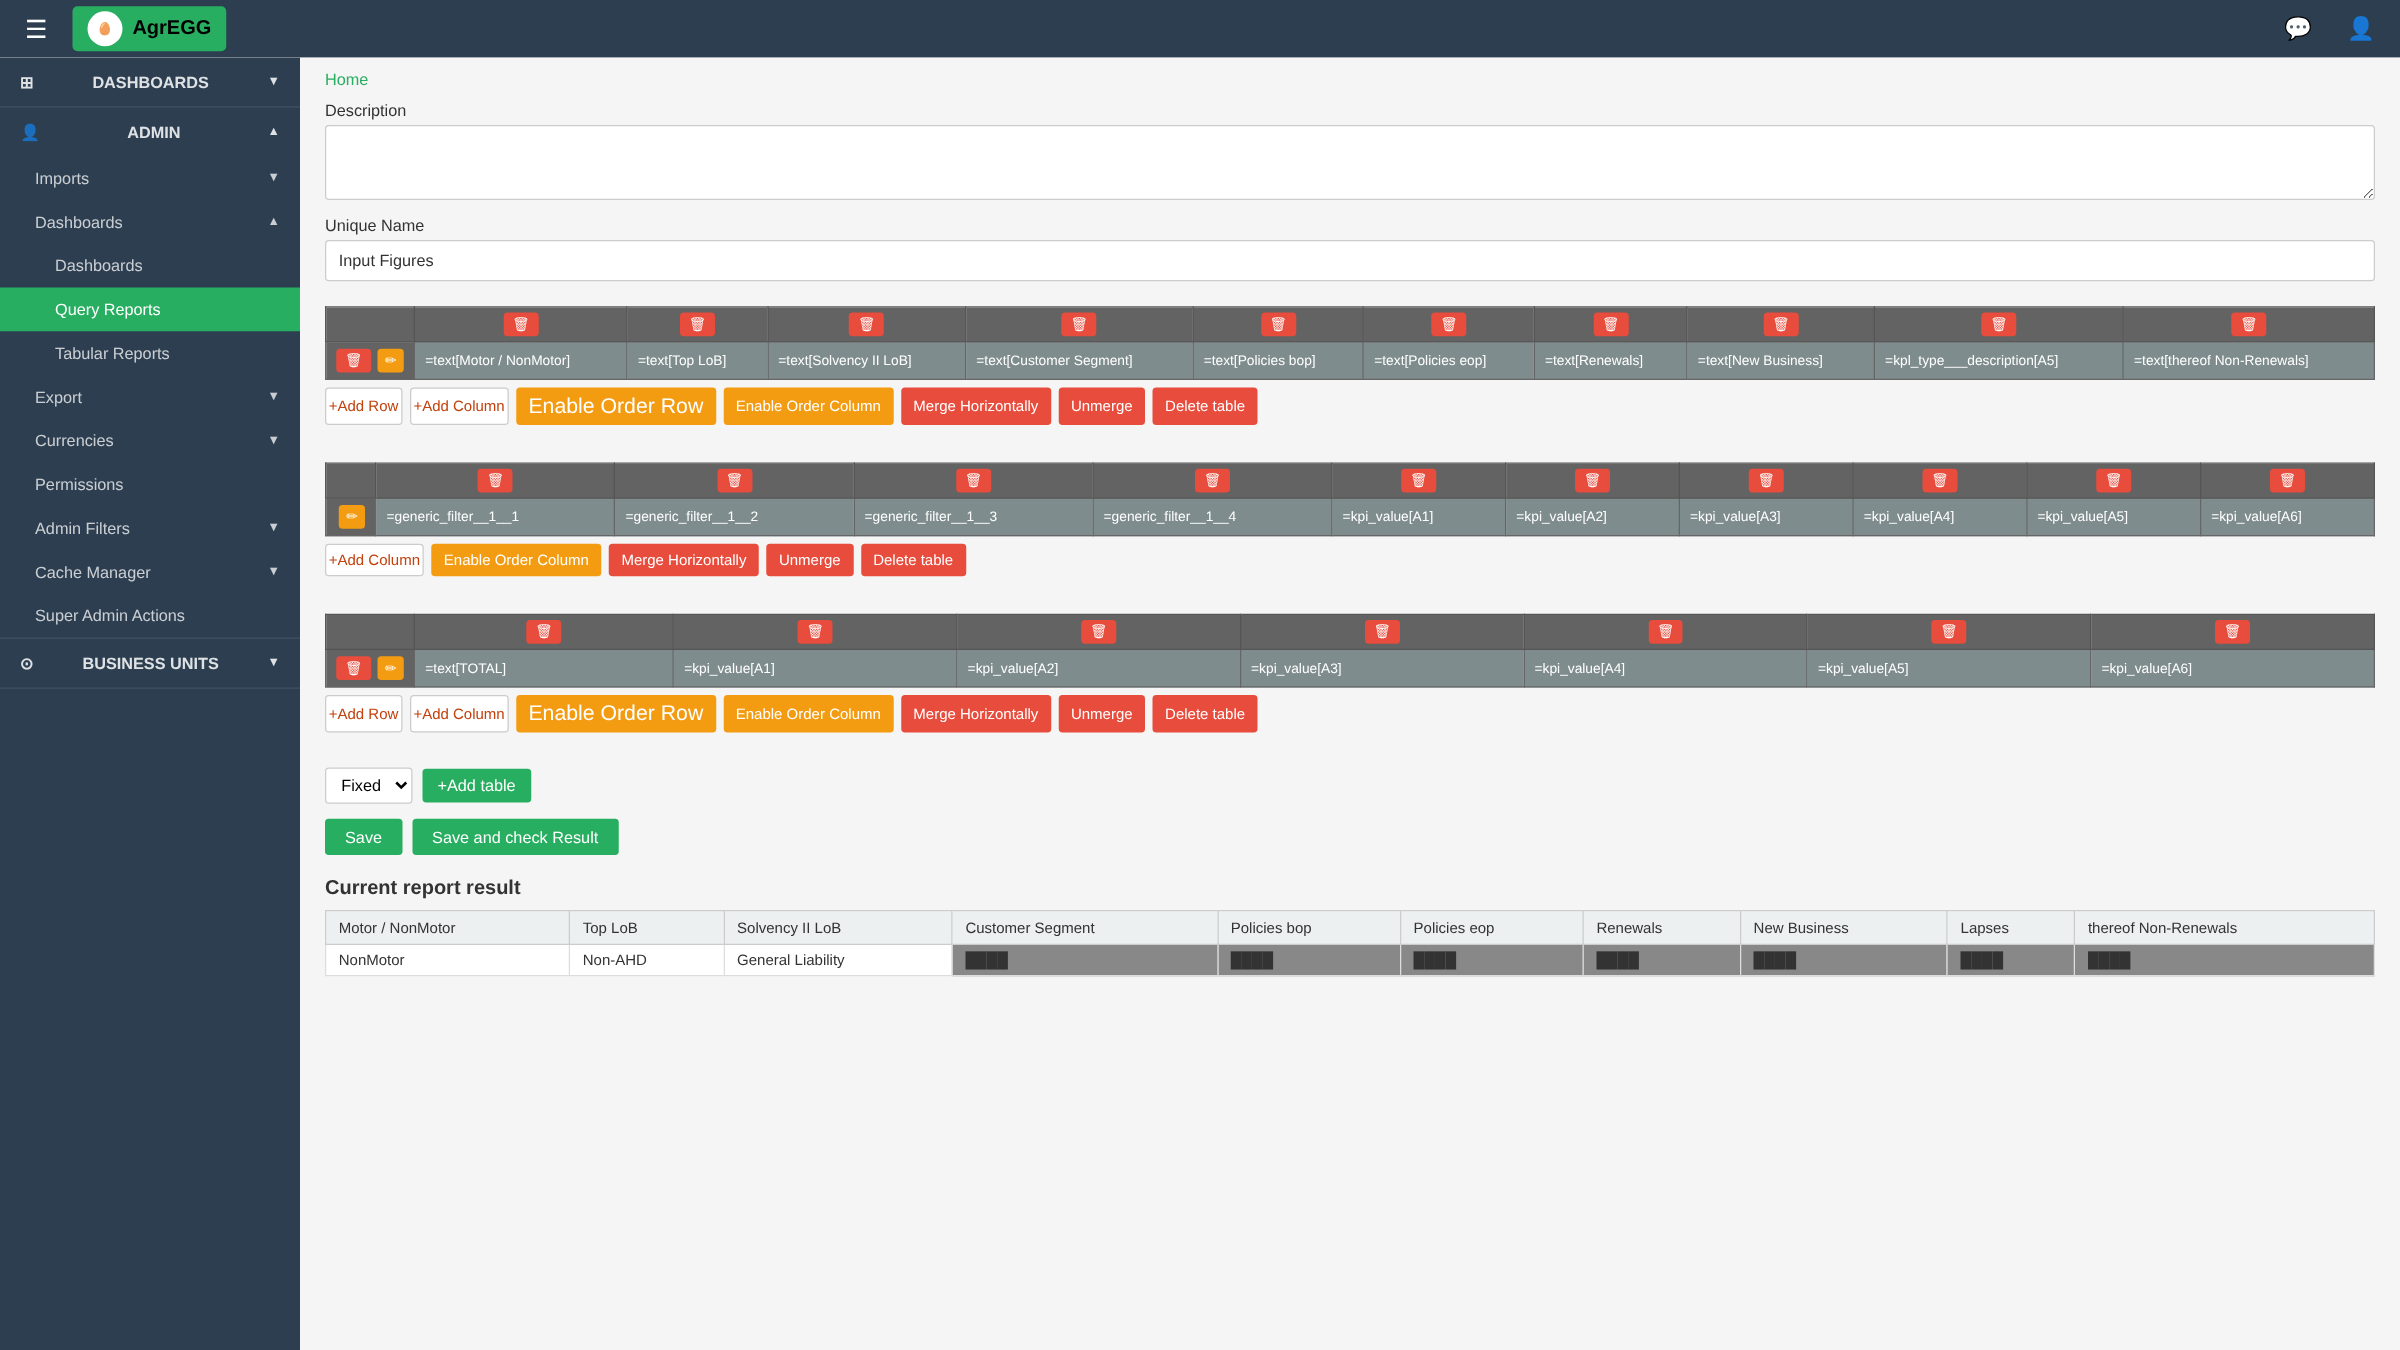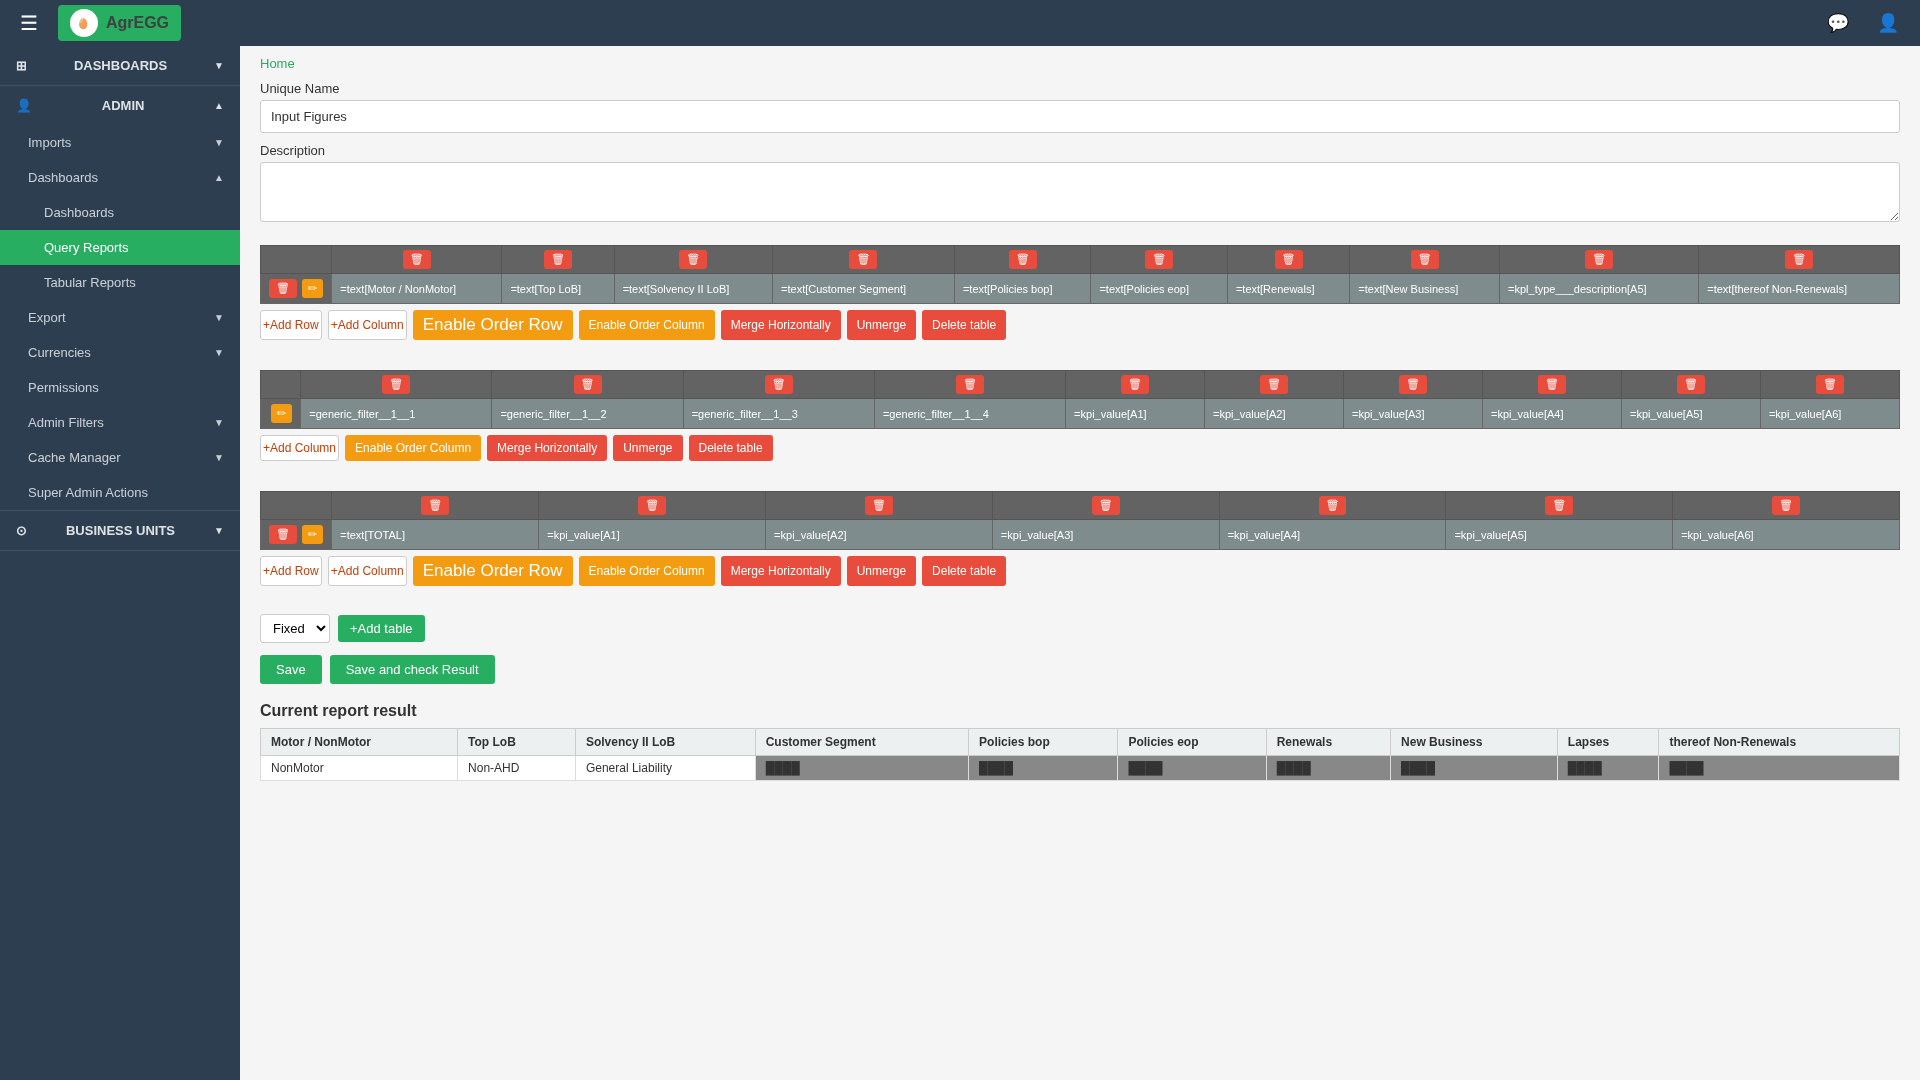--- a/index.html
+++ b/index.html
@@ -37,21 +37,21 @@
       background: white;
       border-radius: 50%;
       display: flex;
       align-items: center;
       justify-content: center;
       font-size: 10px;
       font-weight: bold;
       color: #27ae60;
     }
     .app-title {
-      color: #404040;
+      color: #000000;
       font-size: 16px;
       font-weight: bold;
     }
     .nav-spacer { flex: 1; }
     .nav-icon-btn {
       color: white;
       font-size: 18px;
       cursor: pointer;
       background: none;
       border: none;
@@ -311,21 +311,21 @@
       width: 100%;
       border-collapse: collapse;
       background: white;
     }
     .result-table th {
       background: #ecf0f1;
       border: 1px solid #ccc;
       padding: 6px 10px;
       font-size: 12px;
       text-align: left;
-      font-weight: 700;
+      font-weight: 400;
       color: #333;
     }
     .result-table td {
       border: 1px solid #ddd;
       padding: 5px 10px;
       font-size: 12px;
       color: #333;
     }
     .result-table tr:nth-child(even) td { background: #f9f9f9; }
 
@@ -417,26 +417,26 @@
       </div>
     </div>
 
   </div>
 
   <div class="content-area">
 
     <div class="breadcrumb">Home</div>
 
     <div class="form-section">
+      <div class="field-label">Description</div>
+      <textarea class="textarea-input" style=""></textarea>
+    </div>
+    <div class="form-section">
       <div class="field-label">Unique Name</div>
       <input class="text-input" type="text" value="Input Figures" style="">
-    </div>
-    <div class="form-section">
-      <div class="field-label">Description</div>
-      <textarea class="textarea-input" style=""></textarea>
     </div>
 
     <div class="table-section">
       <table class="query-table">
         <tbody>
             <tr class="header-row">
           <td style="width:40px;text-align:center;">
           </td>
           <td style="text-align:center;"><button class="delete-btn">🗑</button></td>
           <td style="text-align:center;"><button class="delete-btn">🗑</button></td>

